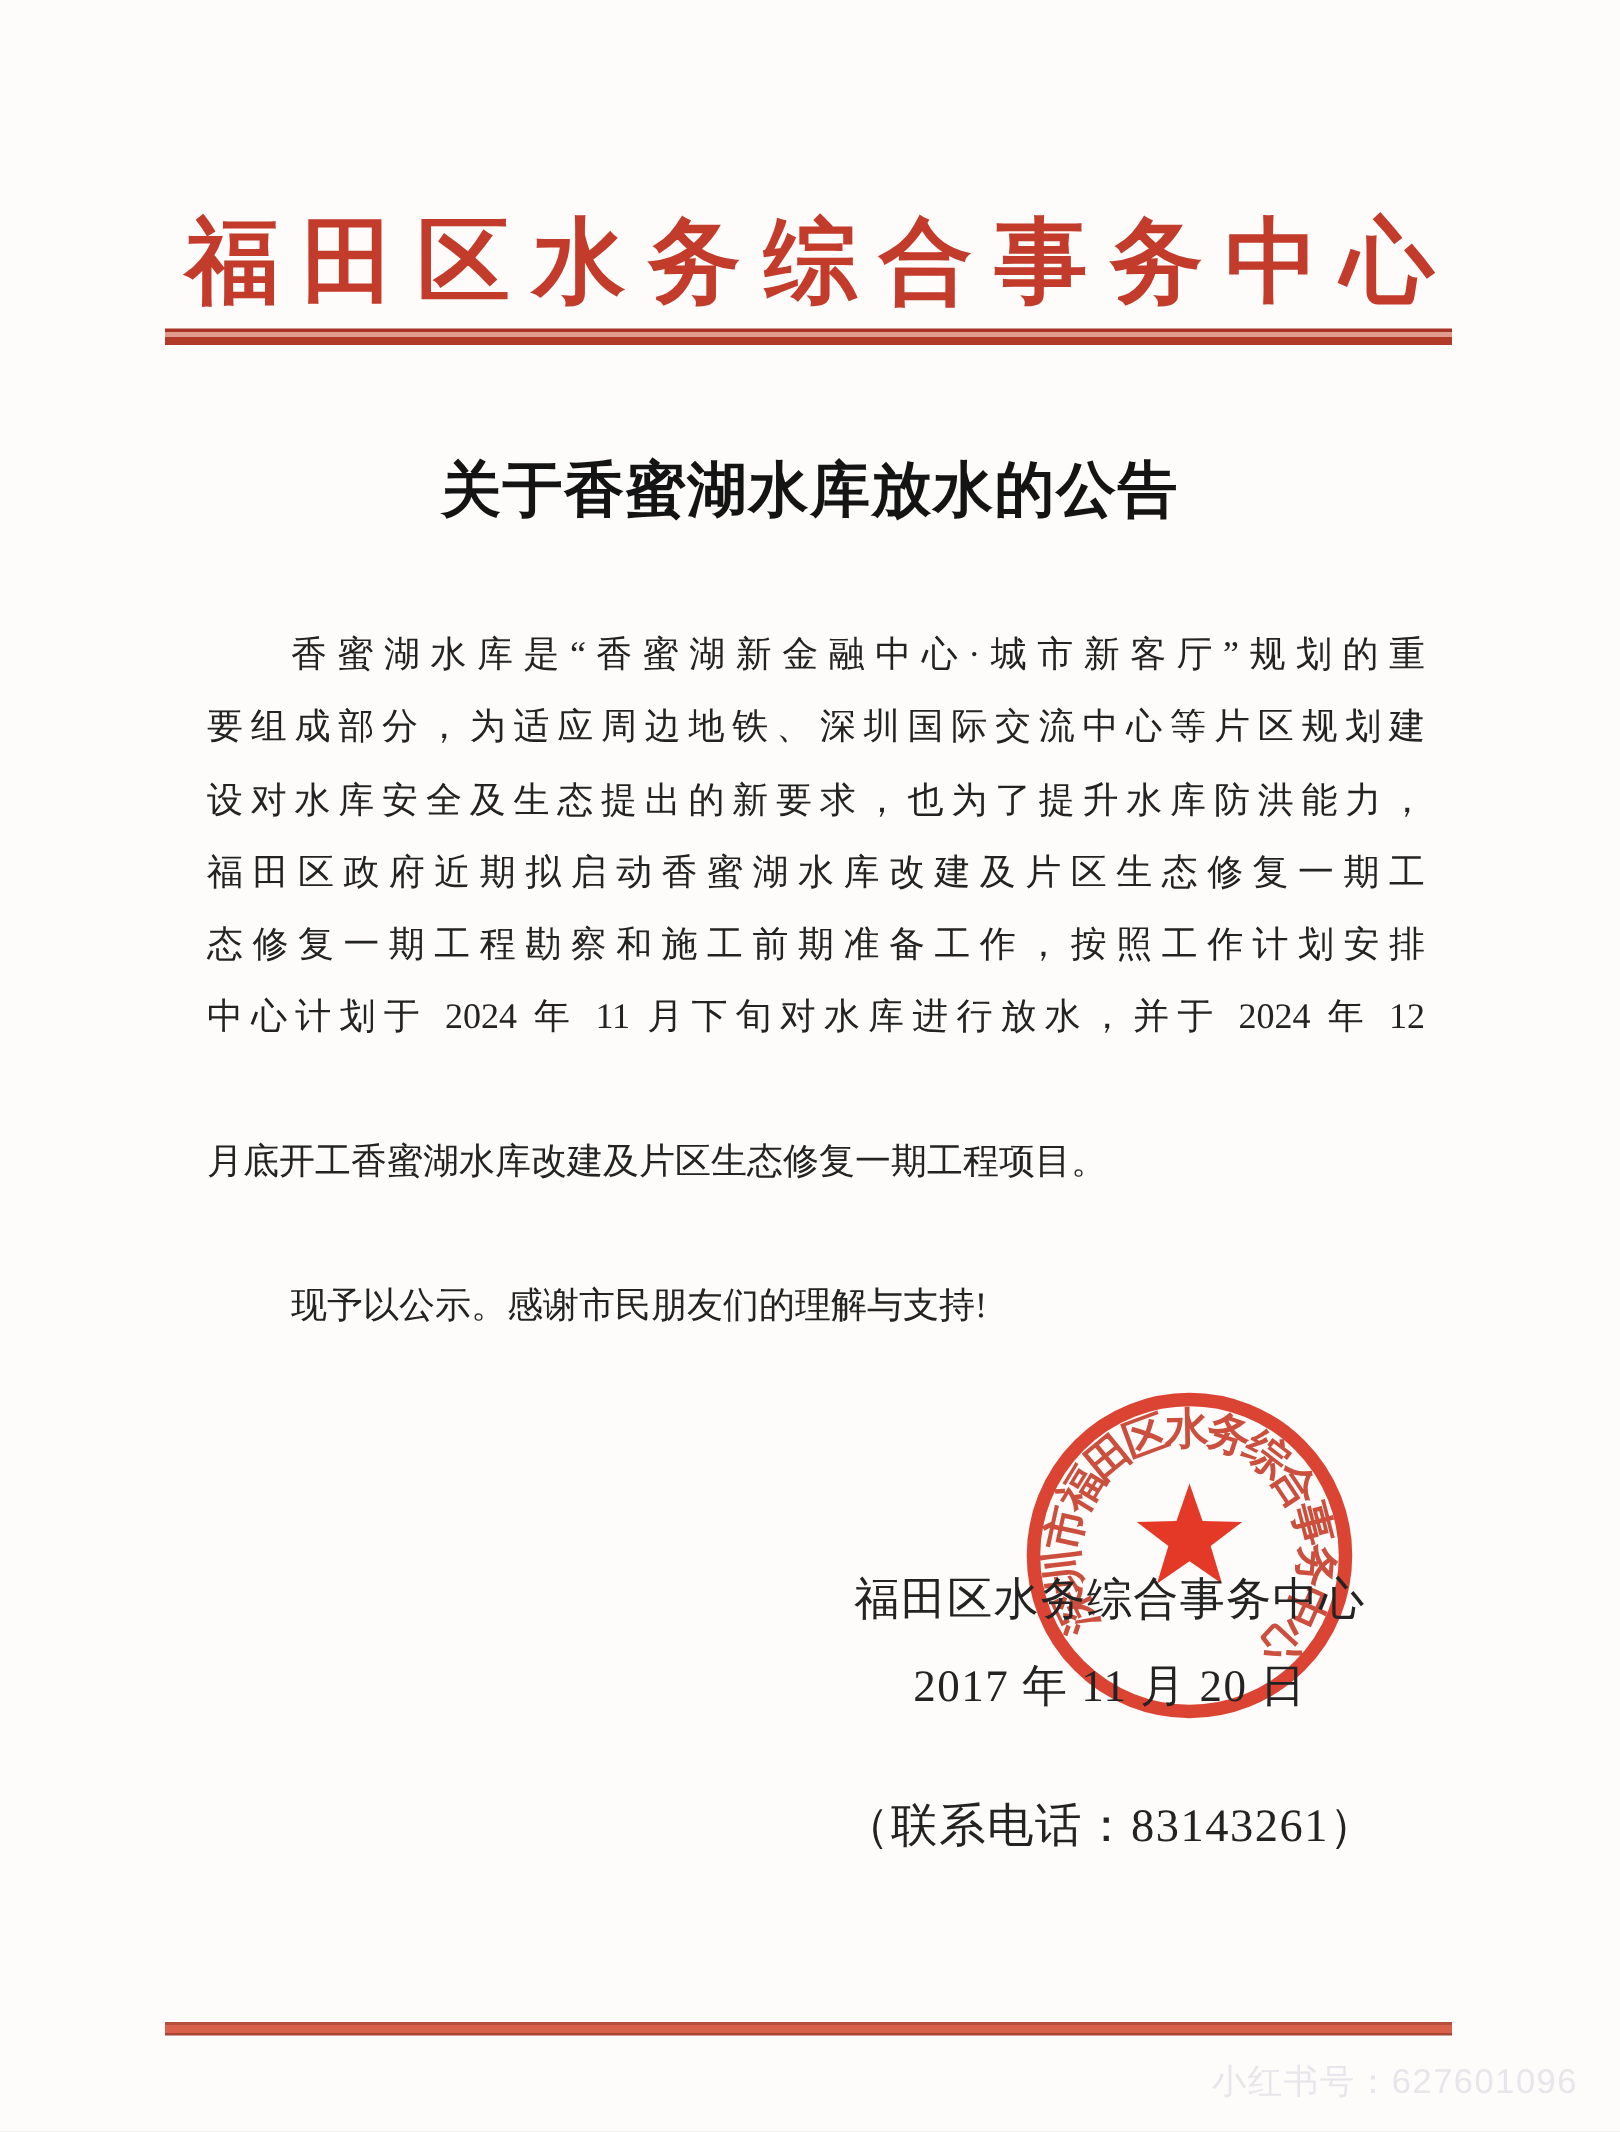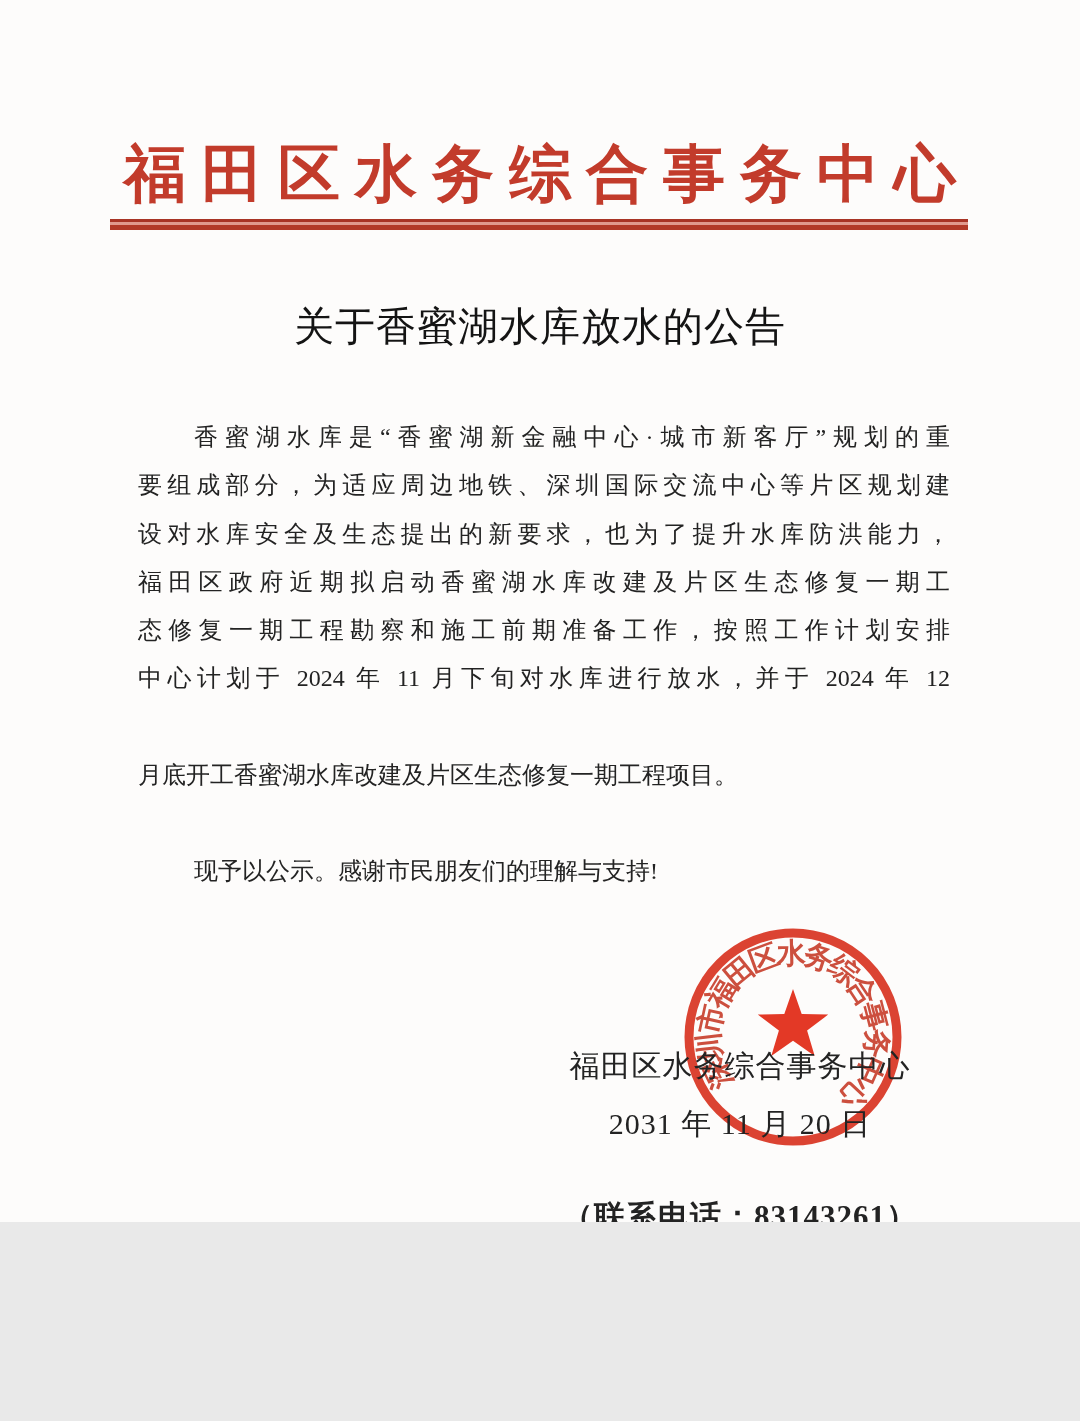--- a/index.html
+++ b/index.html
@@ -1,18 +1,18 @@
 <!DOCTYPE html>
 <html><head>
 <meta charset="utf-8">
 <style>
   html,body{margin:0;padding:0;background:#e9e9e9;}
   .page{
     position:relative;
-    width:1080px;height:1222px;
+    width:1080px;height:1421px;
     margin:0 auto;
     background:#fdfcfb;
     overflow:hidden;
     font-family:"Liberation Serif","DejaVu Serif",serif;
   }
   
   .org-header{
     position:absolute;top:132px;left:0;width:100%;
     text-align:center;
     font-size:62px;font-weight:bold;
@@ -24,21 +24,21 @@
     position:absolute;top:219px;left:110px;width:858px;height:11px;
     background:linear-gradient(to bottom,
       #a83425 0%,#a83425 24%,
       #e09a8e 24%,#e09a8e 52%,
       #b23a28 52%,#b23a28 100%);
   }
   
   .doc-title{
     position:absolute;top:299px;left:0;width:100%;
     text-align:center;
-    font-size:40px;font-weight:normal;
+    font-size:40px;font-weight:bold;
     letter-spacing:1px;
     color:#141414;
   }
   
   .body-text{
     position:absolute;top:413px;left:138px;width:812px;
     font-size:24px;line-height:48.3px;
     color:#232323;
   }
   .bline{
@@ -51,21 +51,21 @@
   .signature{
     position:absolute;top:1046px;left:535px;width:410px;
     text-align:center;color:#232323;
   }
   .signature .org{font-size:30px;letter-spacing:1px;}
   .signature .date{font-size:30px;margin-top:17px;letter-spacing:1px;}
   
   .contact{
     position:absolute;top:1196px;left:540px;width:400px;
     text-align:center;
-    font-size:31px;color:#232323;letter-spacing:1px;font-weight:bold;
+    font-size:31px;color:#232323;letter-spacing:1px;
   }
   
   .stamp{
     position:absolute;left:673px;top:917px;width:240px;height:240px;
     mix-blend-mode:multiply;opacity:.95;
   }
   .seal-ring{fill:none;stroke:#dc3a27;stroke-width:9;}
   .seal-star{fill:#e42e1a;}
   .seal-char{
     font-family:"Liberation Serif","DejaVu Serif",serif;
@@ -127,21 +127,21 @@
       <text class="seal-char" text-anchor="middle" dominant-baseline="central" transform="translate(170.8 53.1) rotate(37.2)">综</text>
       <text class="seal-char" text-anchor="middle" dominant-baseline="central" transform="translate(189.9 73.5) rotate(56.3)">合</text>
       <text class="seal-char" text-anchor="middle" dominant-baseline="central" transform="translate(201.3 99.0) rotate(75.5)">事</text>
       <text class="seal-char" text-anchor="middle" dominant-baseline="central" transform="translate(203.7 126.8) rotate(94.6)">务</text>
       <text class="seal-char" text-anchor="middle" dominant-baseline="central" transform="translate(196.9 153.9) rotate(113.8)">中</text>
       <text class="seal-char" text-anchor="middle" dominant-baseline="central" transform="translate(181.5 177.2) rotate(132.9)">心</text>
     </svg>
 
   <div class="signature">
     <div class="org">福田区水务综合事务中心</div>
-    <div class="date">2031 年 11 月 20 日</div>
+    <div class="date">2017 年 11 月 20 日</div>
   </div>
 
   <div class="contact">（联系电话：83143261）</div>
 
   <div class="footer-rule"></div>
 
   <div class="watermark">小红书号：627601096</div>
 
 </div>
 

